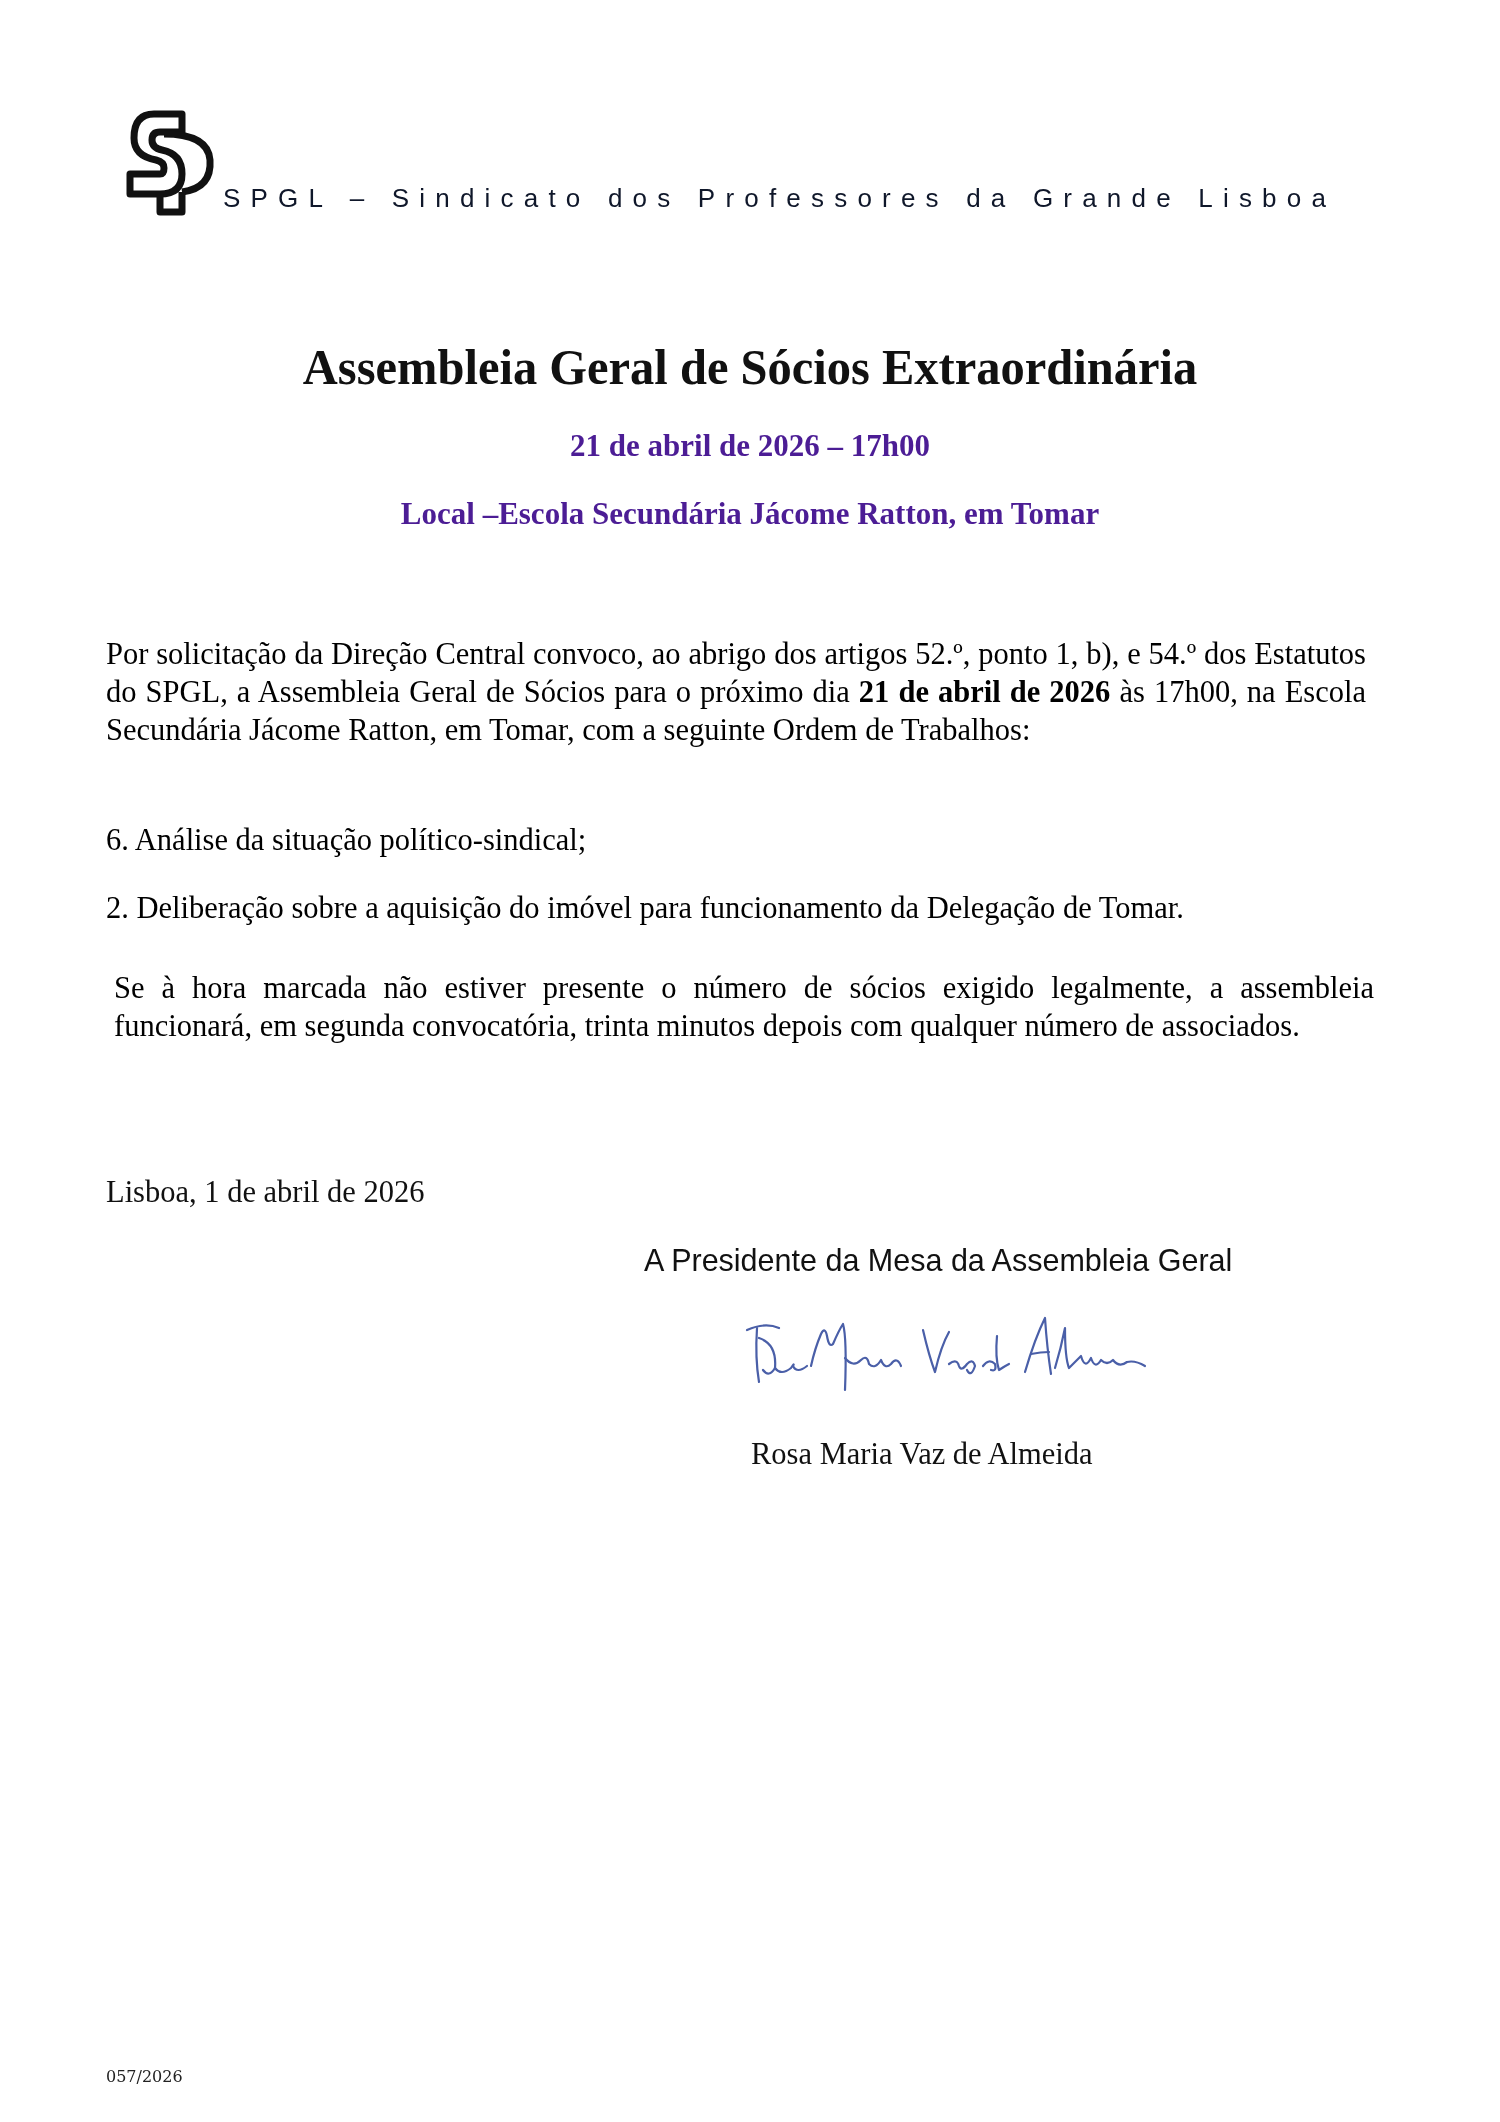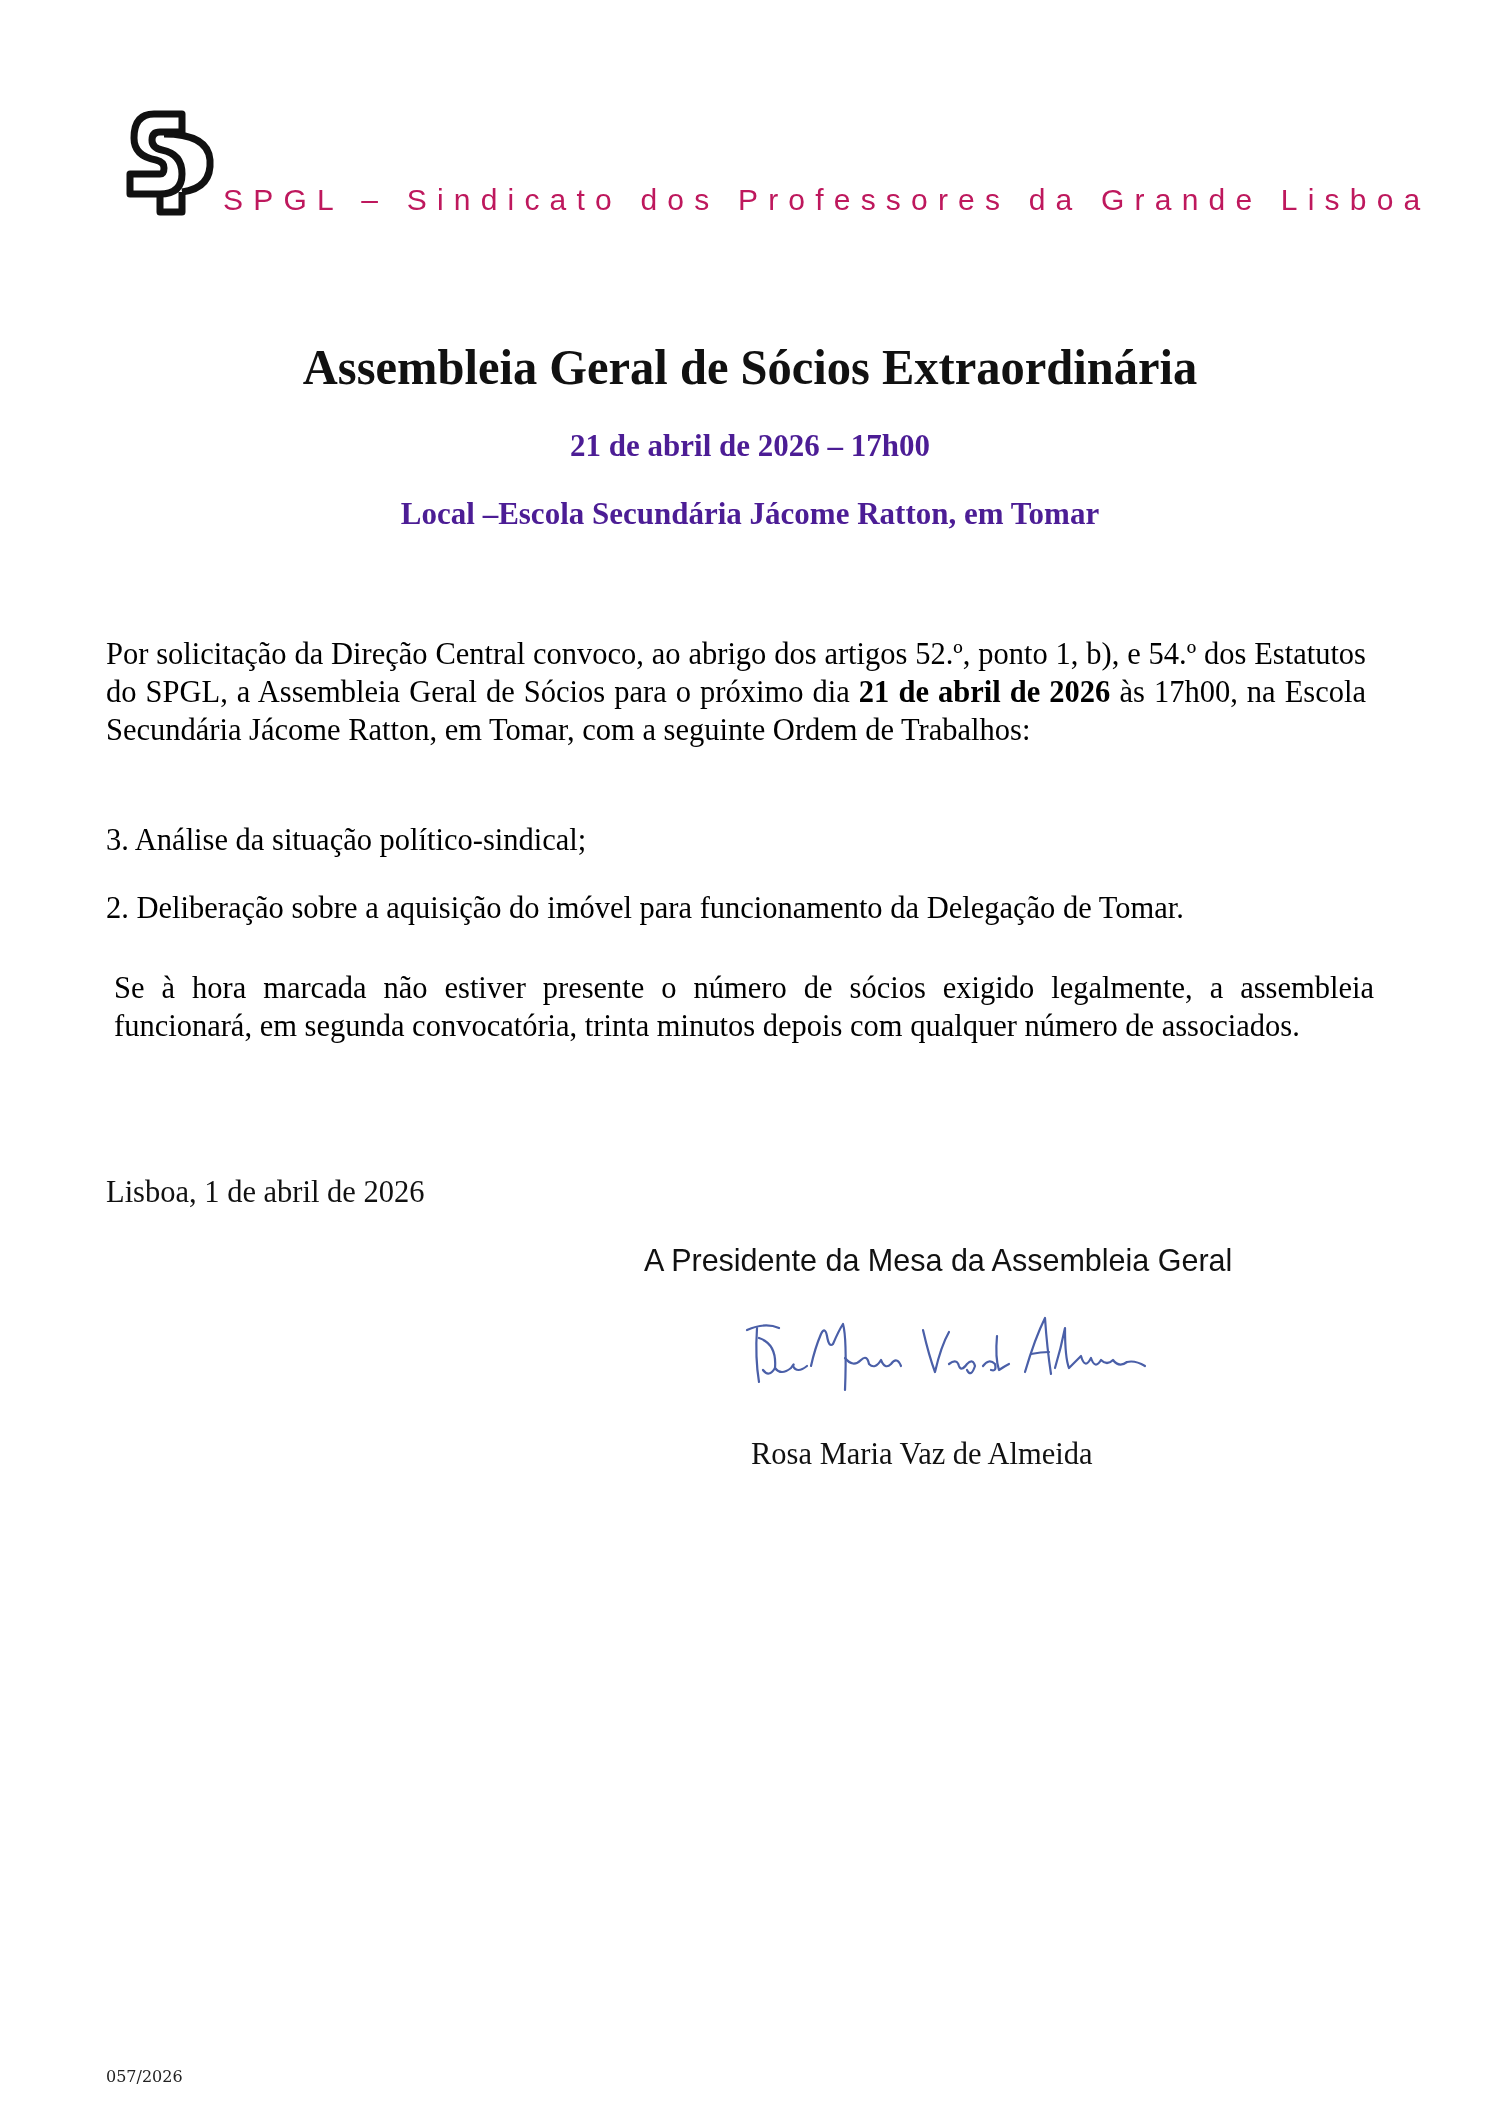--- a/index.html
+++ b/index.html
@@ -20,23 +20,23 @@
       left: 120px;
       top: 108px;
       width: 100px;
       height: 108px;
     }
     .org-name {
       position: absolute;
       left: 223px;
       top: 183px;
       font-family: "Liberation Sans", sans-serif;
-      font-size: 30px;
+      font-size: 26px;
       letter-spacing: 10.2px;
-      color: #be185d;
+      color: #0f172a;
       white-space: nowrap;
     }
     .title {
       position: absolute;
       left: 0;
       width: 1500px;
       top: 338px;
       text-align: center;
       font-family: "Liberation Serif", serif;
       font-weight: bold;
@@ -134,21 +134,21 @@
 
   <div class="org-name">SPGL – Sindicato dos Professores da Grande Lisboa</div>
 
   <h1 class="title" style="margin:0;">Assembleia Geral de Sócios Extraordinária</h1>
 
   <div class="subtitle sub-date">21 de abril de 2026 – 17h00</div>
   <div class="subtitle sub-local">Local –Escola Secundária Jácome Ratton, em Tomar</div>
 
   <p class="body-text p-intro" style="margin:0;"><span>Por solicitação da Direção Central convoco, ao abrigo dos artigos 52.º, ponto 1, b), e 54.º dos Estatutos do SPGL, a Assembleia Geral de Sócios para o próximo dia </span><b>21 de abril de 2026</b><span> às 17h00, na Escola Secundária Jácome Ratton, em Tomar, com a seguinte Ordem de Trabalhos:</span></p>
 
-  <p class="body-text p-item1" style="margin:0;">3. Análise da situação político-sindical;</p>
+  <p class="body-text p-item1" style="margin:0;">6. Análise da situação político-sindical;</p>
   <p class="body-text p-item2" style="margin:0;">2. Deliberação sobre a aquisição do imóvel para funcionamento da Delegação de Tomar.</p>
 
   <p class="body-text p-quorum" style="margin:8px;">Se à hora marcada não estiver presente o número de sócios exigido legalmente, a assembleia funcionará, em segunda convocatória, trinta minutos depois com qualquer número de associados.</p>
 
   <div class="place-date">Lisboa, 1 de abril de 2026</div>
 
   <div class="presidente-label">A Presidente da Mesa da Assembleia Geral</div>
 
   <div class="signature">
     <svg width="420" height="90" viewBox="0 0 420 90">

